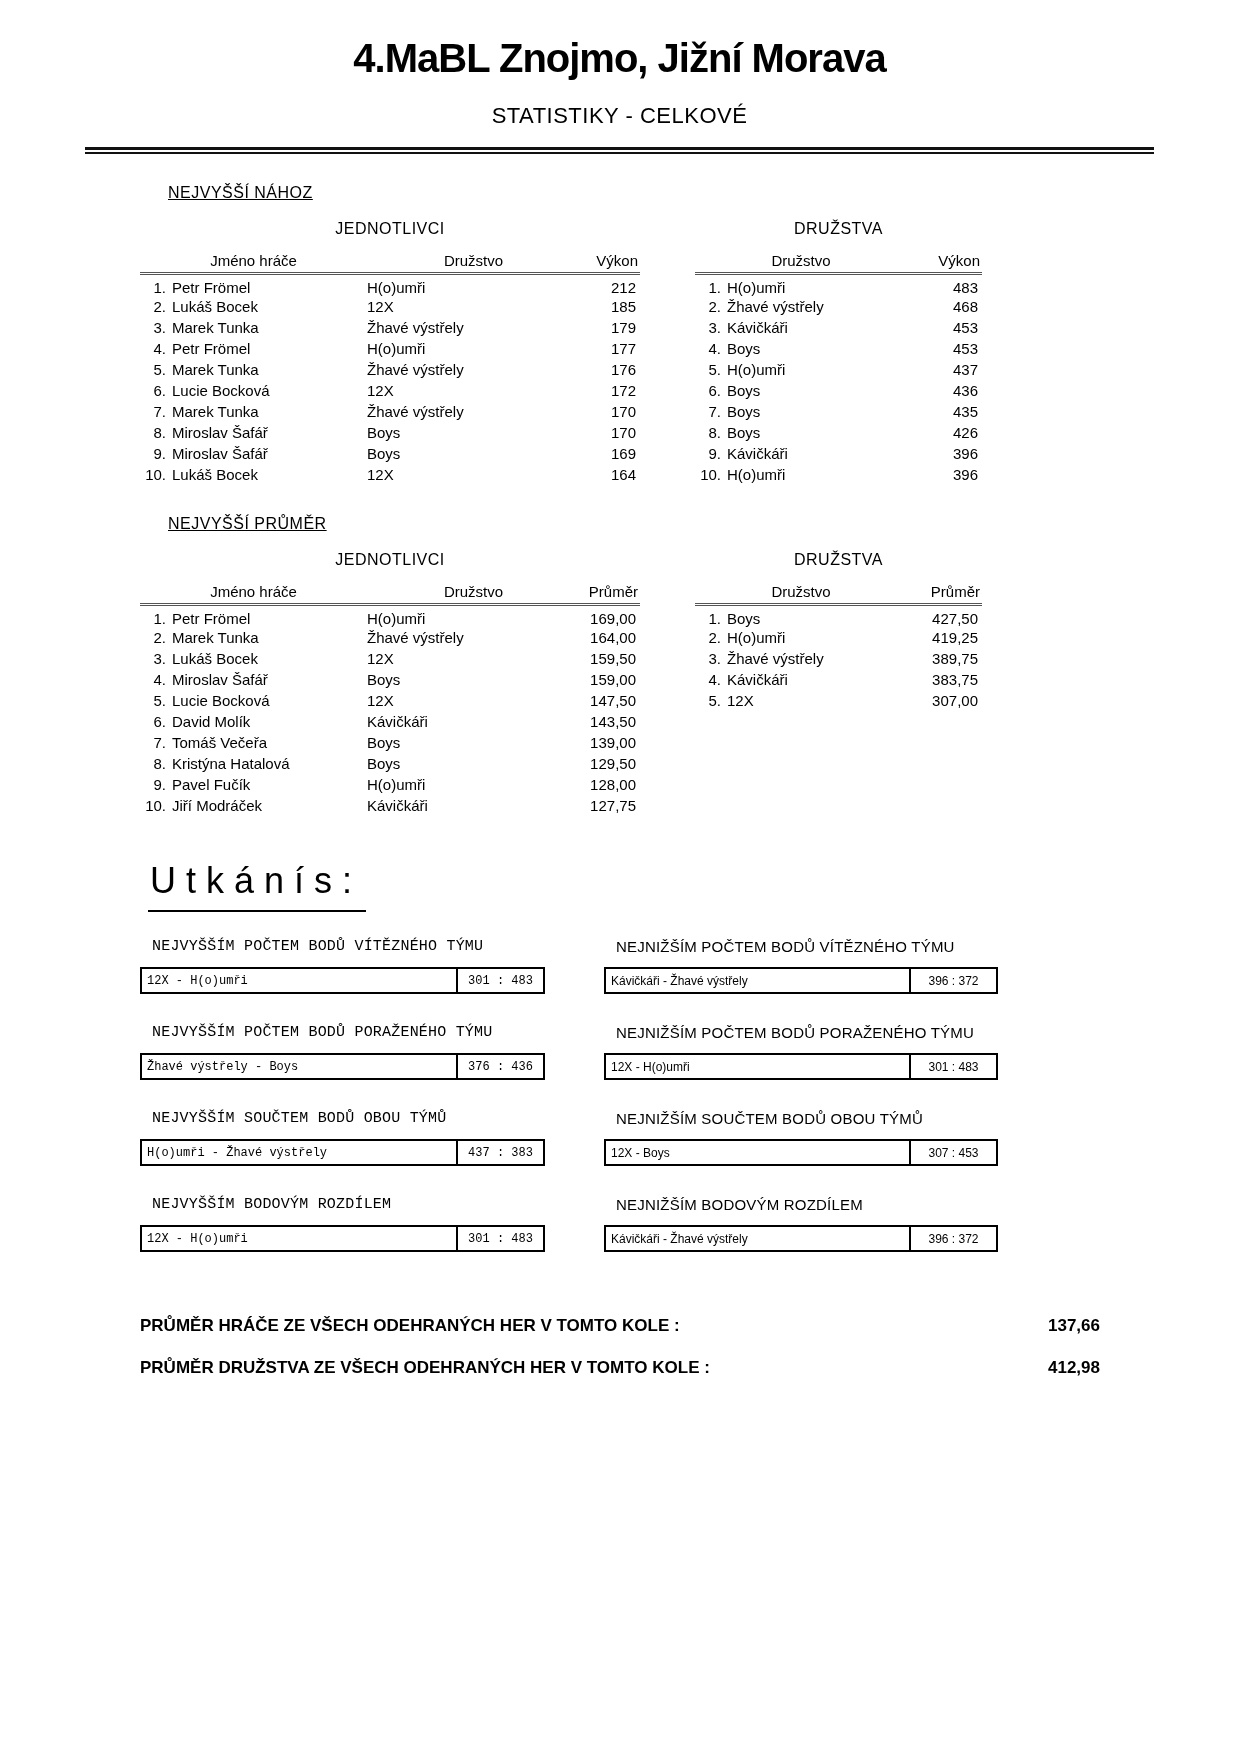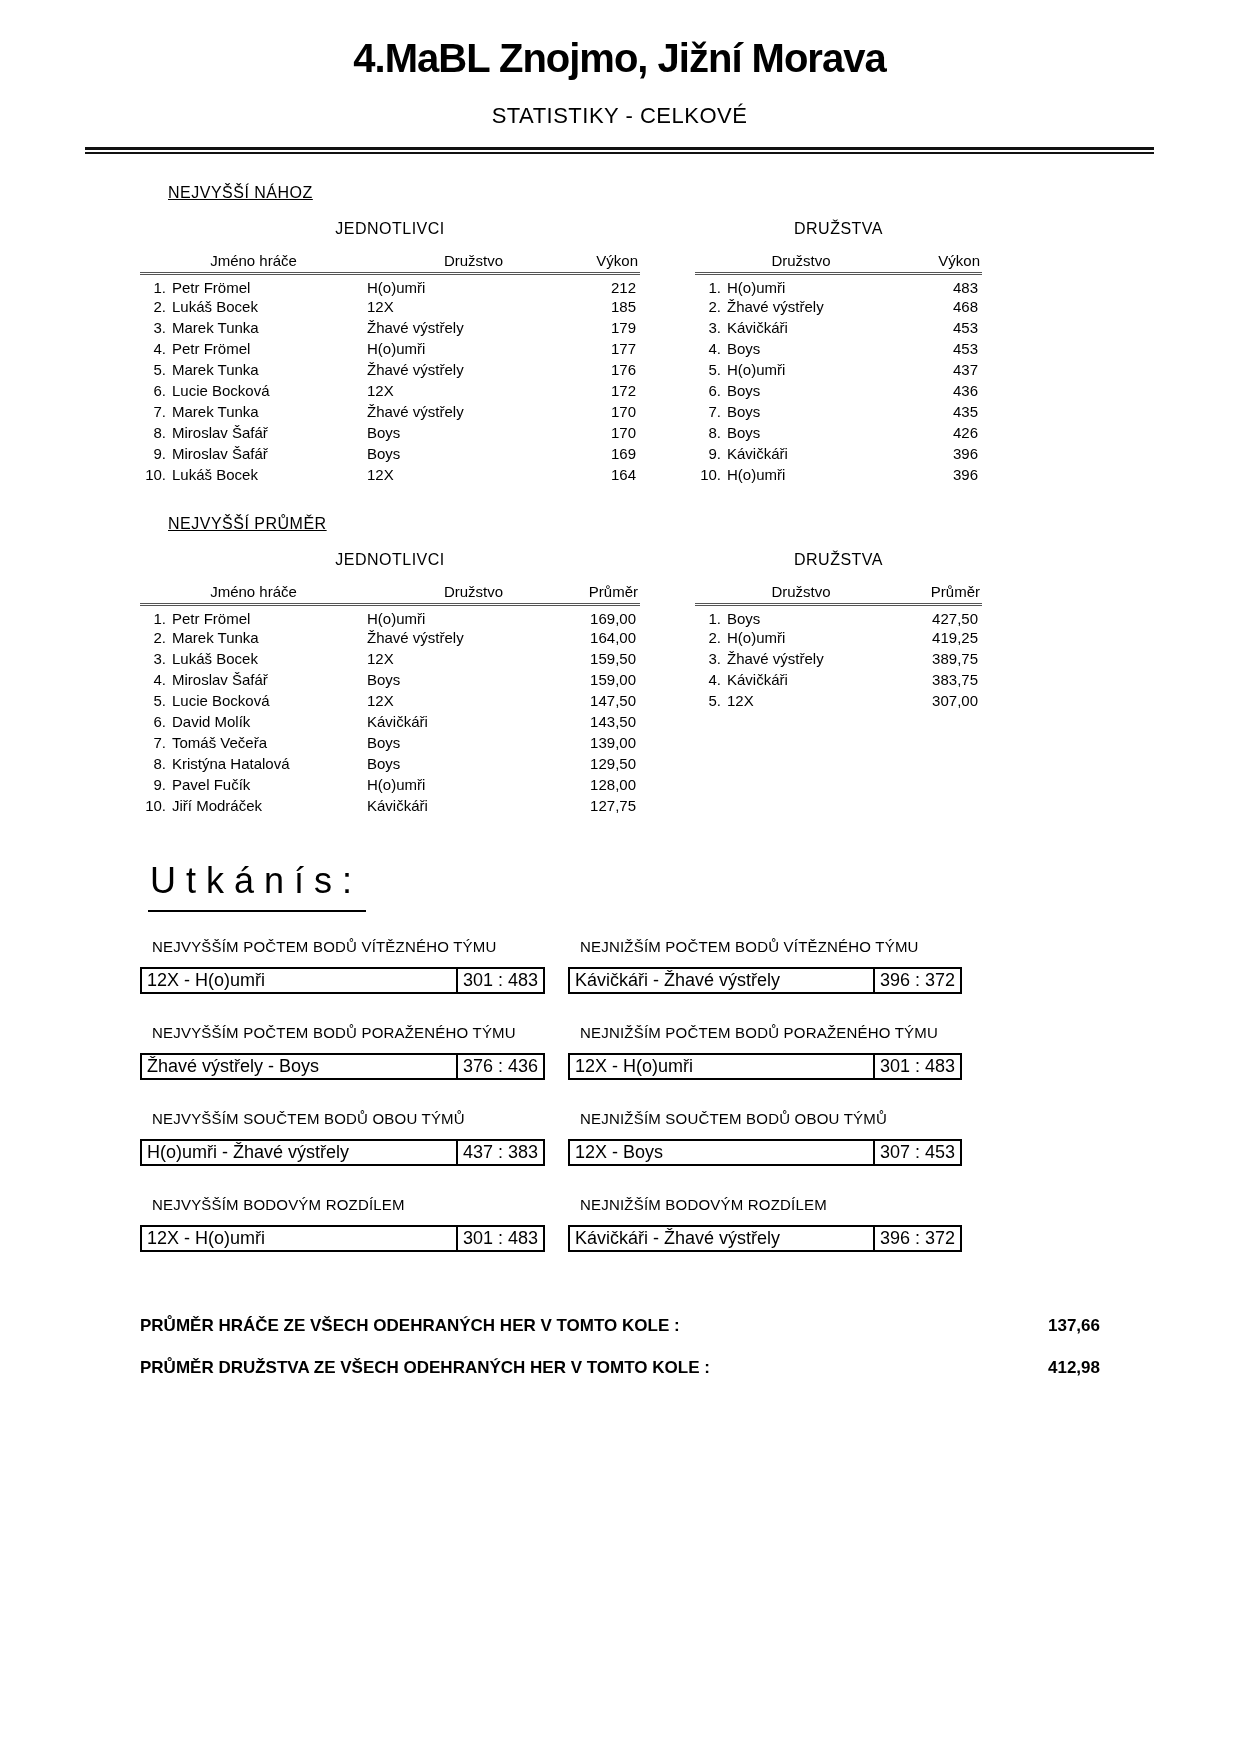--- a/index.html
+++ b/index.html
@@ -72,29 +72,29 @@
     display: inline-block;
     margin-top: 44px;
     margin-left: 8px;
     font-size: 36px;
     border-bottom: 2px solid #000;
     padding: 0 14px 8px 2px;
   }
 
   .match-grid { margin-top: 26px; display: flex; flex-direction: column; gap: 30px; }
   .match-row { display: flex; gap: 23px; }
-  .match-cell-left  { width: 405px; }
-  .match-cell-right { width: 394px; }
+  .match-cell-left  { width: 405px; font-family: Liberation Mono, monospace; }
+  .match-cell-right { width: 394px; margin-left: 36px; }
   .match-label { font-size: 15px; padding-left: 12px; margin-bottom: 12px; letter-spacing: 0.2px; }
   .match-box {
     display: flex;
     border: 2px solid #000;
     height: 27px;
     align-items: stretch;
-    font-size: 18px;
+    font-size: 12px;
   }
   .match-box .teams {
     flex: 1;
     padding: 0 5px;
     display: flex; align-items: center;
     border-right: 2px solid #000;
     white-space: nowrap; overflow: hidden;
   }
   .match-box .score {
     width: 85px;

